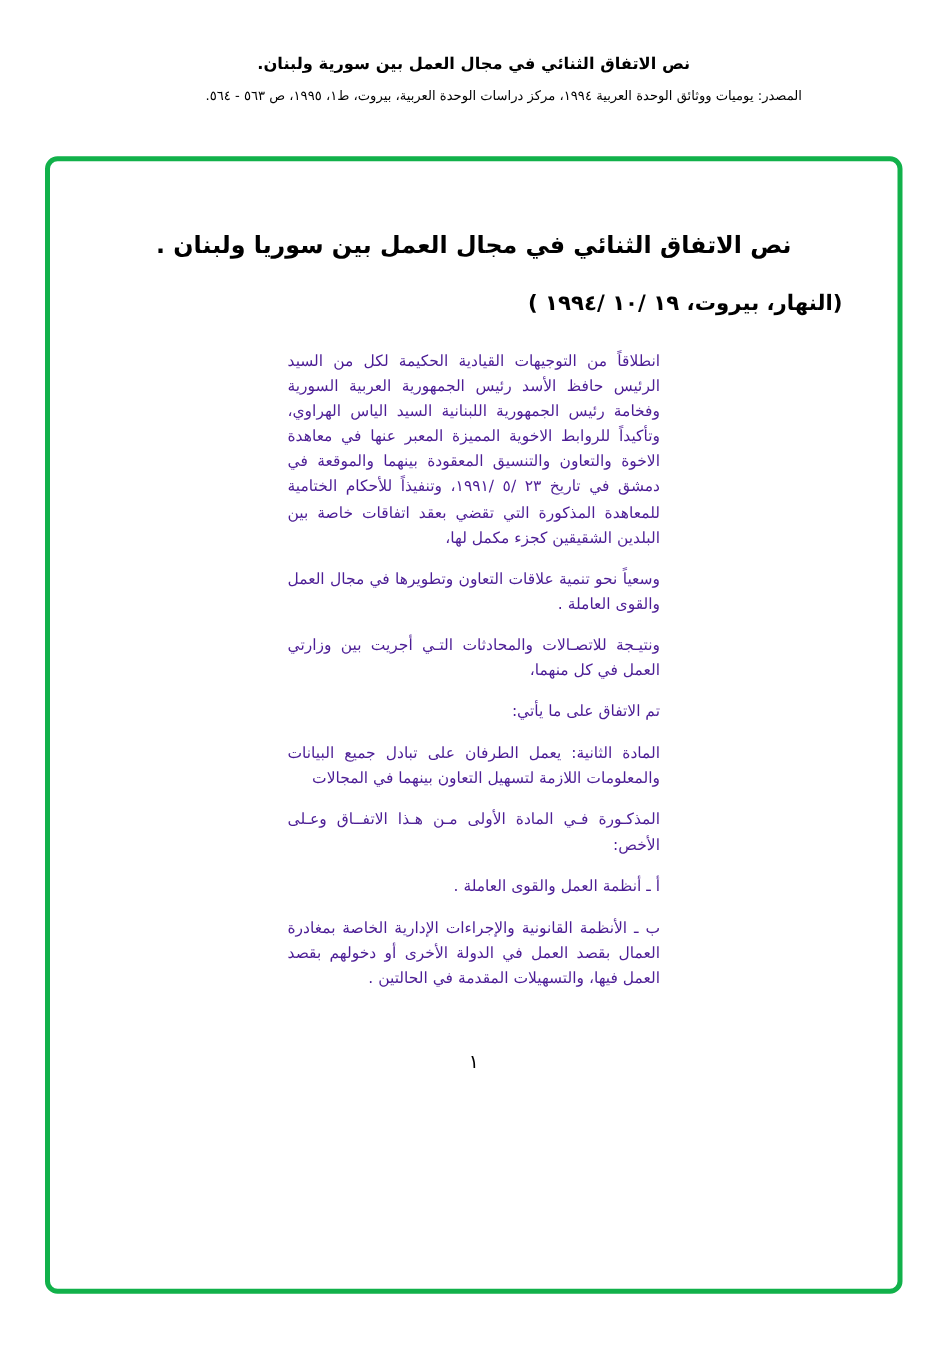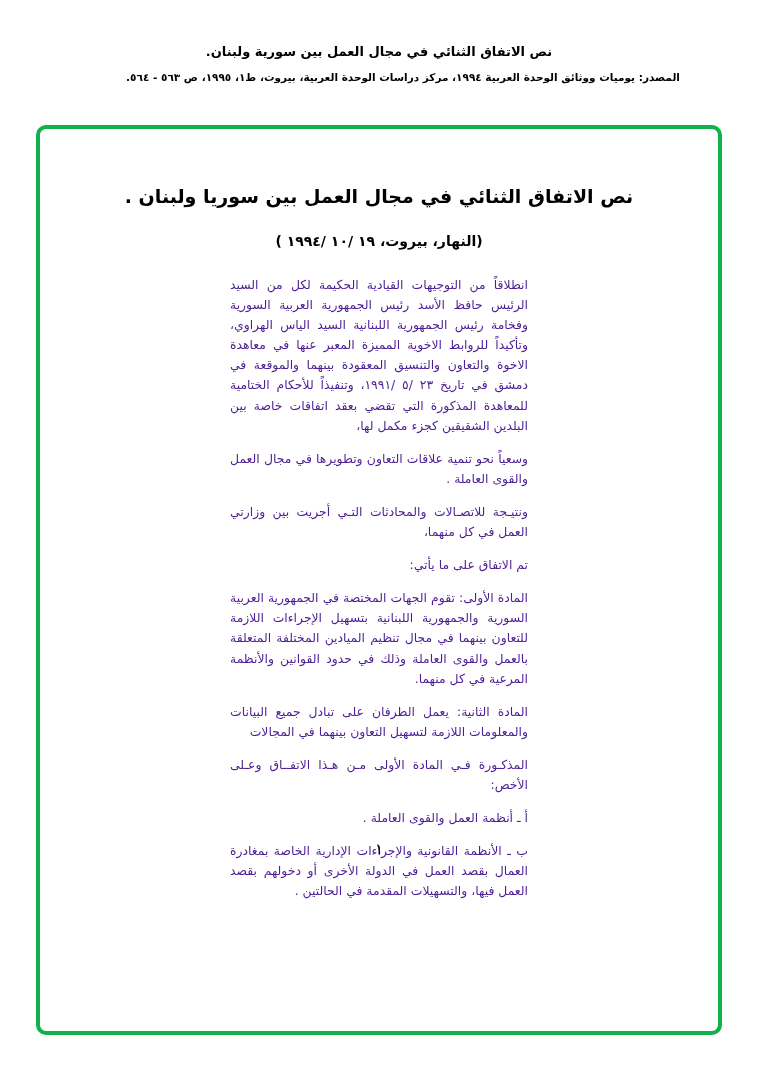--- a/index.html
+++ b/index.html
@@ -28,21 +28,21 @@
   }
   .header-title {
     font-size: 13px;
     font-weight: bold;
     color: #000;
     direction: rtl;
     letter-spacing: 0px;
   }
   .header-source {
     font-size: 10.5px;
-    font-weight: bold;
+    font-weight: normal;
     color: #000;
     direction: rtl;
     margin-top: 12px;
     margin-left: 48px;
   }
   .frame {
     position: absolute;
     top: 125px;
     right: 36px;
     left: 36px;
@@ -62,22 +62,21 @@
   .doc-title {
     text-align: center;
     font-size: 19px;
     font-weight: bold;
     direction: rtl;
     margin-top: 22px;
     margin-bottom: 26px;
     letter-spacing: 0px;
   }
   .doc-source-line {
-    text-align: center;
-    font-size: 14px;
+    font-size: 17px;
     font-weight: bold;
     direction: rtl;
     margin-bottom: 26px;
   }
   .body-col {
     width: 298px;
     margin: 0 auto;
     direction: rtl;
   }
   p.para {
@@ -116,21 +115,20 @@
     <div class="frame-inner">
 
       <div class="doc-title">نص الاتفاق الثنائي في مجال العمل بين سوريا ولبنان .</div>
       <div class="doc-source-line">(النهار، بيروت، ١٩ /١٠ /١٩٩٤ )</div>
 
       <div class="body-col">
         <p class="para justified">انطلاقاً من التوجيهات القيادية الحكيمة لكل من السيد الرئيس حافظ الأسد رئيس الجمهورية العربية السورية وفخامة رئيس الجمهورية اللبنانية السيد الياس الهراوي، وتأكيداً للروابط الاخوية المميزة المعبر عنها في معاهدة الاخوة والتعاون والتنسيق المعقودة بينهما والموقعة في دمشق في تاريخ ٢٣ /٥ /١٩٩١، وتنفيذاً للأحكام الختامية للمعاهدة المذكورة التي تقضي بعقد اتفاقات خاصة بين البلدين الشقيقين كجزء مكمل لها،</p>
         <p class="para justified">وسعياً نحو تنمية علاقات التعاون وتطويرها في مجال العمل والقوى العاملة .</p>
         <p class="para justified">ونتيـجة للاتصـالات والمحادثات التـي أجريت بين وزارتي العمل في كل منهما،</p>
         <p class="para" style="text-align:center;">تم الاتفاق على ما يأتي:</p>
-        <p class="para justified">المادة الأولى: تقوم الجهات المختصة في الجمهورية العربية السورية والجمهورية اللبنانية بتسهيل الإجراءات اللازمة للتعاون بينهما في مجال تنظيم الميادين المختلفة المتعلقة بالعمل والقوى العاملة وذلك في حدود القوانين والأنظمة المرعية في كل منهما.</p>
         <p class="para justified">المادة الثانية: يعمل الطرفان على تبادل جميع البيانات والمعلومات اللازمة لتسهيل التعاون بينهما في المجالات</p>
         <p class="para justified">المذكـورة فـي المادة الأولى مـن هـذا الاتفــاق وعـلى الأخص:</p>
         <p class="para">أ ـ أنظمة العمل والقوى العاملة .</p>
         <p class="para justified">ب ـ الأنظمة القانونية والإجراءات الإدارية الخاصة بمغادرة العمال بقصد العمل في الدولة الأخرى أو دخولهم بقصد العمل فيها، والتسهيلات المقدمة في الحالتين .</p>
       </div>
 
     </div>
   </div>
 
   <div class="page-number">١</div>

